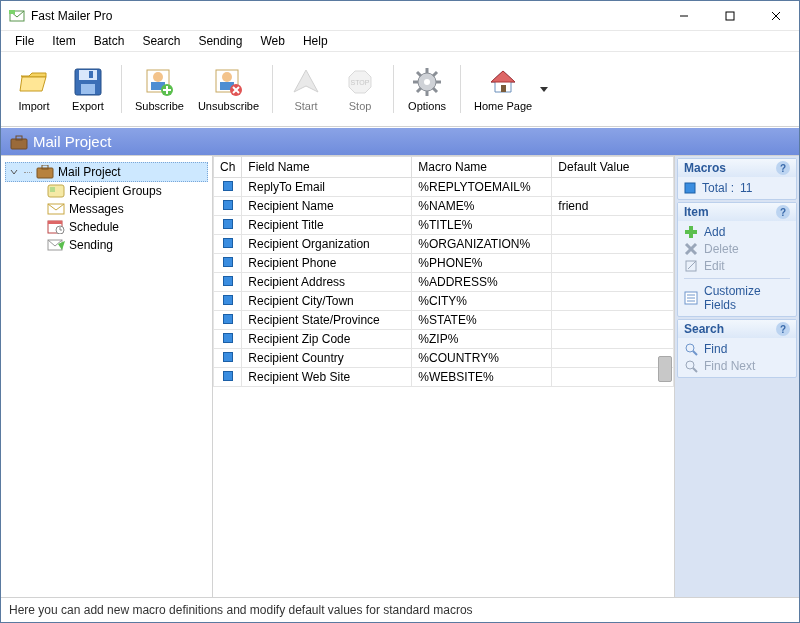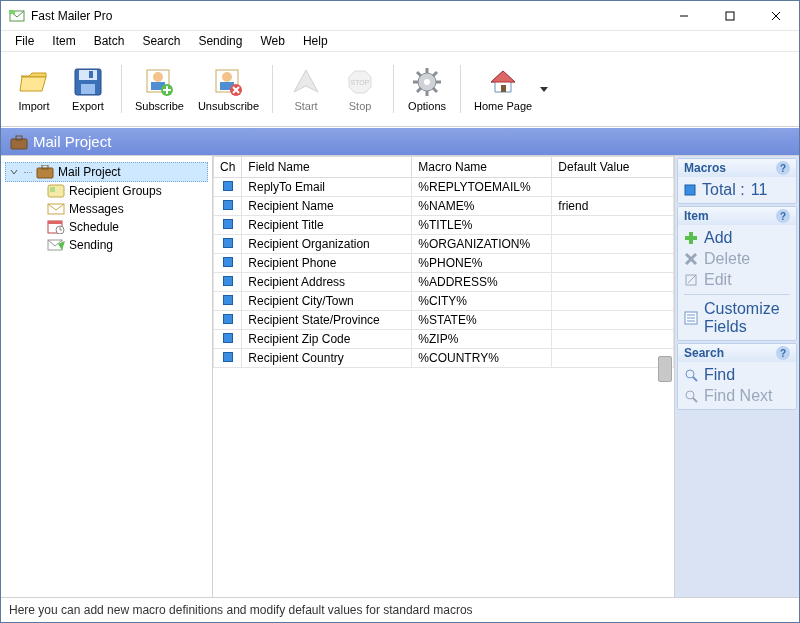--- a/index.html
+++ b/index.html
@@ -40,21 +40,21 @@
   th { text-align:left; font-weight:400; background:#fff; border:1px solid #dcdcdc; padding:3px 6px; position:sticky; top:0;}
   td { border:1px solid #e4e4e4; padding:2px 6px; height:18px;}
   .chk { width:10px; height:10px; background:#3a8de0; display:inline-block; border:1px solid #1b5fa6;}
   .vscroll-hint { position:absolute; right:2px; top:200px; width:14px; height:26px; background:#c8c8c8; border:1px solid #a8a8a8; border-radius:2px;}
   
   .rightpane { width:124px; background:#d9e3f3; display:flex; flex-direction:column; padding:2px; gap:2px;}
   .panel-sec { background:#eaf1fb; border:1px solid #bcd0ec; border-radius:2px; }
   .panel-head { display:flex; justify-content:space-between; align-items:center; padding:2px 6px; color:#2b5a9b; font-weight:bold; font-size:12px; background:linear-gradient(#f2f7fd,#dce8f8);gap:14px;}
   .help-q { width:14px; height:14px; border-radius:50%; background:#bcd4f1; color:#3a6aaa; display:flex; align-items:center; justify-content:center; font-size:10px;}
   .panel-body { padding:4px 6px; display:flex; flex-direction:column; gap:3px;}
-  .side-item { display:flex; align-items:center; gap:6px; color:#2b5a9b; font-size:16px;}
+  .side-item { display:flex; align-items:center; gap:6px; color:#2b5a9b; font-size:12px;}
   .side-item.disabled { color:#9aa7ba;}
   
   .statusbar { height:22px; border-top:1px solid #d2d2d2; display:flex; align-items:center; padding:12px 8px; font-size:12px; color:#333;}
   
   svg { display:block; }
 </style>
 </head>
 <body>
 
 <div class="window">
@@ -339,20 +339,26 @@
                 <td>Recipient Zip Code</td>
                 <td>%ZIP%</td>
                 <td></td>
               </tr>
               <tr>
                 <td style="text-align:center;"><span class="chk"></span></td>
                 <td>Recipient Country</td>
                 <td>%COUNTRY%</td>
                 <td></td>
               </tr>
+              <tr>
+                <td style="text-align:center;"><span class="chk"></span></td>
+                <td>Recipient Web Site</td>
+                <td>%WEBSITE%</td>
+                <td></td>
+              </tr>
             </tbody>
         </table>
         <div class="vscroll-hint"></div>
       </div>
     </div>
 
     <div class="rightpane">
       <div class="panel-sec">
         <div class="panel-head">
           <span>Macros</span>

